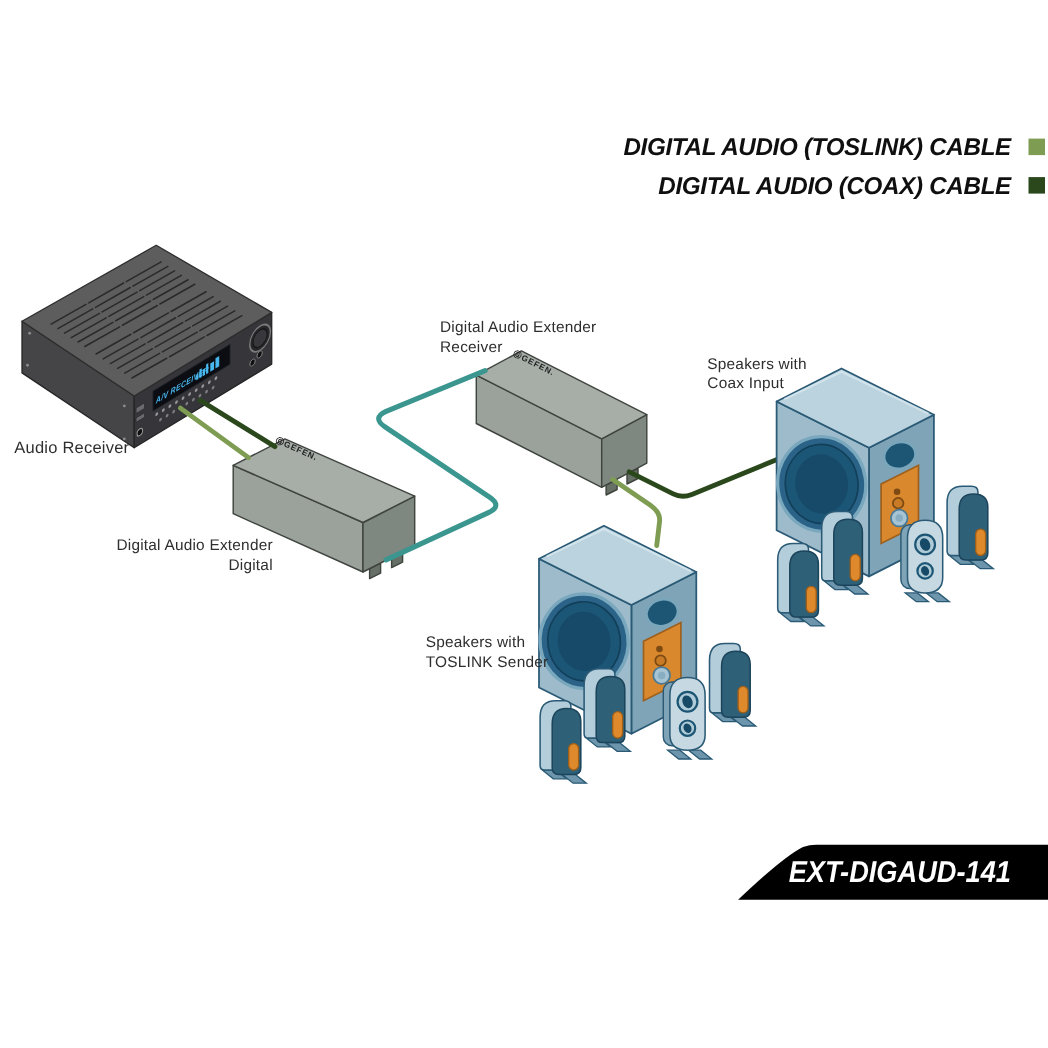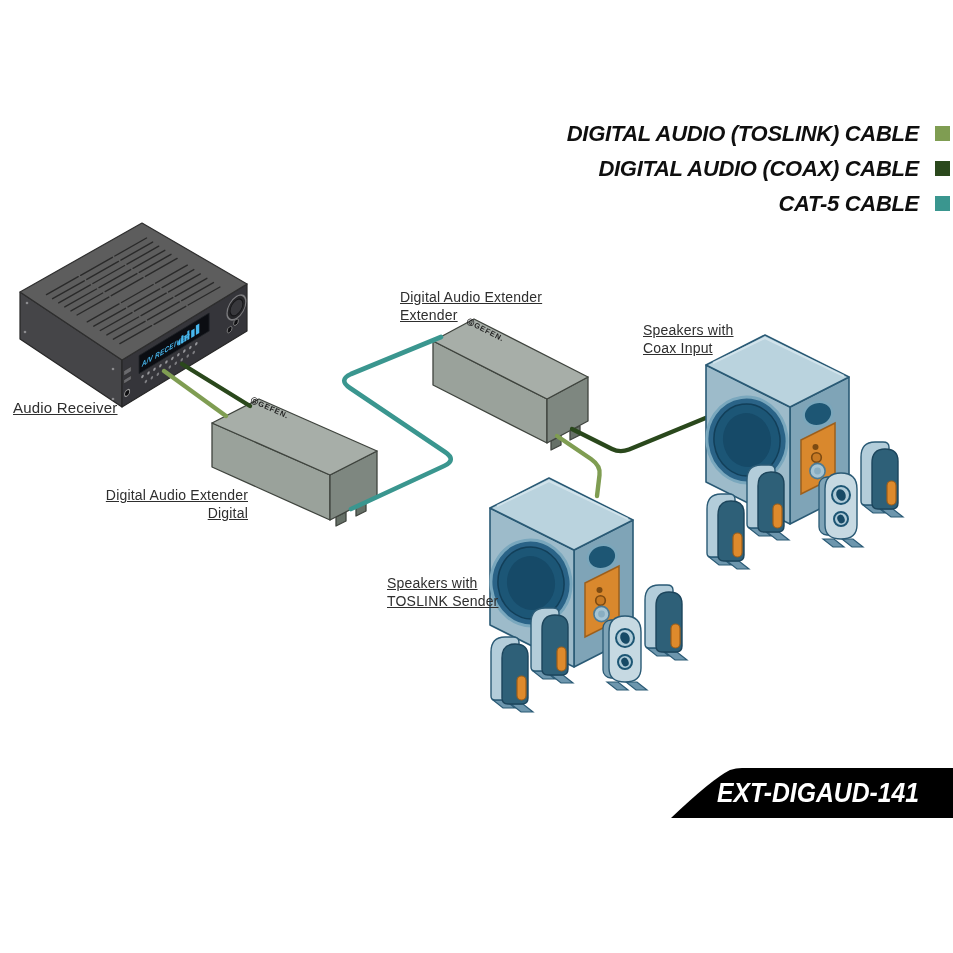--- a/index.html
+++ b/index.html
@@ -6,21 +6,21 @@
   #canvas{position:relative;width:953px;height:953px;background:#ffffff;overflow:hidden;
           font-family:"Liberation Sans",sans-serif;}
   svg.scene{position:absolute;left:0;top:0;}
   
   .legend{position:absolute;top:116px;right:3px;}
   .legend-row{display:flex;align-items:center;justify-content:flex-end;height:35px;}
   .legend-label{font-family:"Liberation Sans",sans-serif;font-size:22px;font-weight:bold;
                 font-style:italic;color:#0f0f0f;letter-spacing:-0.3px;white-space:nowrap;}
   .legend-swatch{width:15px;height:15px;margin-left:16px;flex:0 0 auto;}
   
-  .lbl{position:absolute;font-size:14px;line-height:18px;color:#2e2e2e;letter-spacing:0.2px;white-space:nowrap;text-decoration:underline;}
+  .lbl{position:absolute;font-size:14px;line-height:18px;color:#2e2e2e;letter-spacing:0.2px;white-space:nowrap;}
   .lbl.right{text-align:right;}
 </style>
 </head>
 <body>
 
 <div id="canvas">
 
 <svg class="scene" width="953" height="953" viewBox="0 0 953 953">
   <defs>
 
@@ -166,36 +166,32 @@
 
 <div class="legend">
   <div class="legend-row">
     <span class="legend-label">DIGITAL AUDIO (TOSLINK) CABLE</span>
     <span class="legend-swatch" style="background-color: rgb(127, 157, 82);"></span>
   </div>
   <div class="legend-row">
     <span class="legend-label">DIGITAL AUDIO (COAX) CABLE</span>
     <span class="legend-swatch" style="background-color: rgb(42, 72, 28);"></span>
   </div>
-  <div class="legend-row">
-    <span class="legend-label">CAT-5 CABLE</span>
-    <span class="legend-swatch" style="background-color: rgb(58, 150, 143);"></span>
-  </div>
 </div>
 
 <div class="lbl" style="left:13px;top:399px;font-size:15px;">
   <span>Audio Receiver</span>
 </div>
 <div class="lbl right" style="left:90px;top:486px;width:158px;">
   <div>Digital Audio Extender</div>
   <div>Digital</div>
 </div>
 <div class="lbl" style="left:400px;top:288px;">
   <div>Digital Audio Extender</div>
-  <div>Extender</div>
+  <div>Receiver</div>
 </div>
 <div class="lbl" style="left:643px;top:321px;">
   <div>Speakers with</div>
   <div>Coax Input</div>
 </div>
 <div class="lbl" style="left:387px;top:574px;">
   <div>Speakers with</div>
   <div>TOSLINK Sender</div>
 </div>
 

